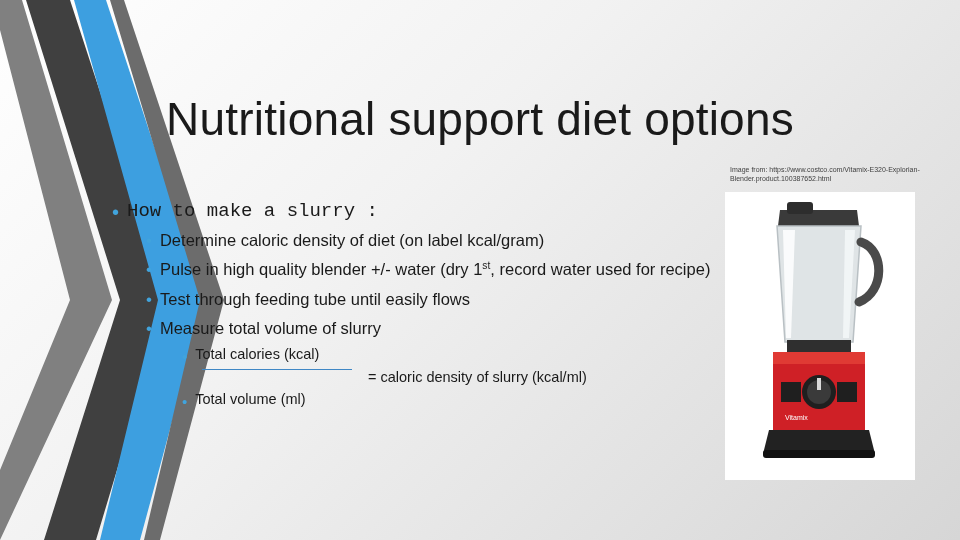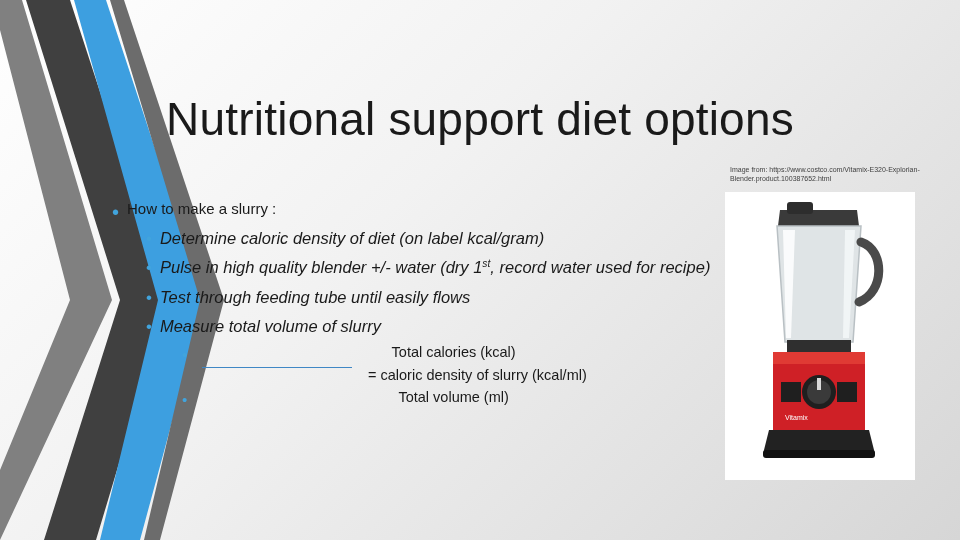--- a/index.html
+++ b/index.html
@@ -59,29 +59,29 @@
   .dot {
     color: #41a4dd;
     line-height: 1;
     flex: 0 0 auto;
     font-size: 18px;
     margin-right: 8px;
     position: relative;
     top: 3px;
   }
   .lvl1 { margin-left: 0px; }
-  .lvl1 .txt { font-size: 15px; }
+  .lvl1 .txt { font-size: 19px; font-family: Liberation Mono, monospace; }
   .lvl1 .dot { font-size: 20px; top: 2px; }
 
   .lvl2 { margin-left: 34px; }
-  .lvl2 .txt { font-size: 16.5px; line-height: 1.35; font-style: italic; }
+  .lvl2 .txt { font-size: 16.5px; line-height: 1.35; }
   .lvl2 .dot { font-size: 17px; top: 3px; }
 
   .lvl3 { margin-left: 70px; }
-  .lvl3 .txt { font-size: 14.5px; text-align: center; }
+  .lvl3 .txt { font-size: 14.5px; }
   .lvl3 .dot { font-size: 15px; top: 3px; }
 
   .txt { flex: 1 1 auto; }
   sup { font-size: 0.62em; vertical-align: super; }
 
   .fraction-row {
     display: flex;
     align-items: flex-start;
     margin-left: 90px;
     margin-top: 2px;

